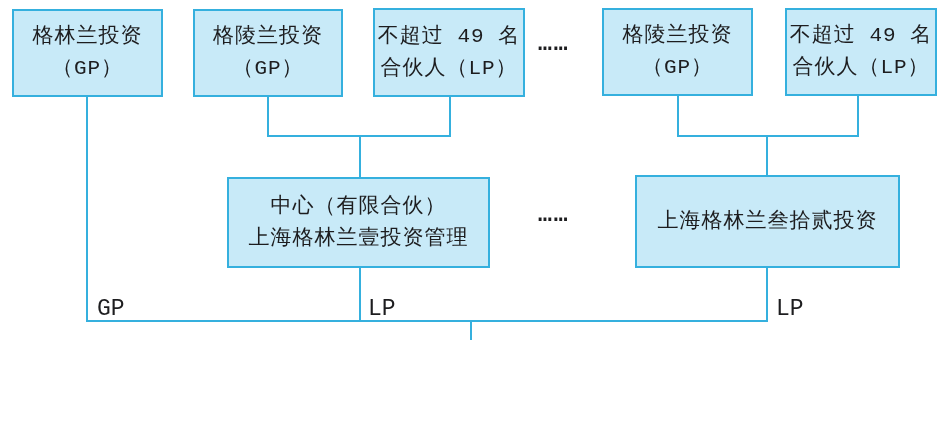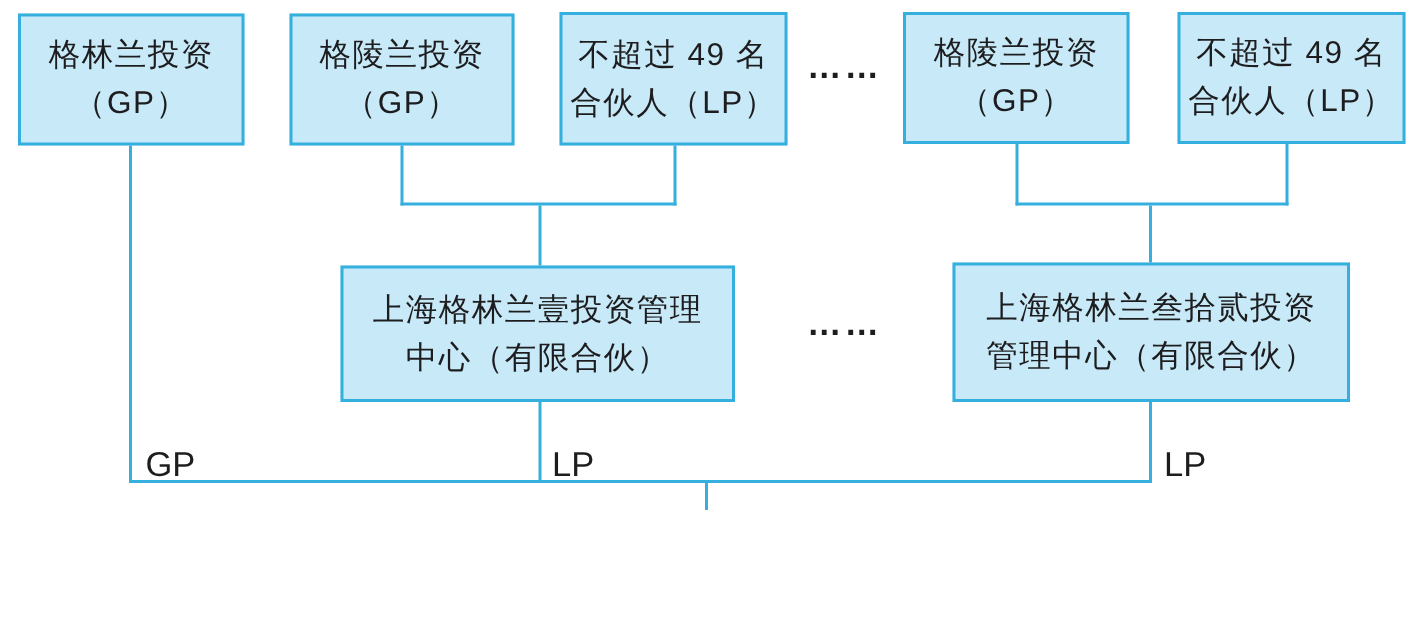--- a/index.html
+++ b/index.html
@@ -9,21 +9,21 @@
     --text: #1d1d1f;
     --bg: #ffffff;
   }
   * { margin: 0; padding: 0; box-sizing: border-box; }
   html, body { background: var(--bg); }
   .stage {
     position: relative;
     width: 944px;
     height: 340px;
     background: var(--bg);
-    font-family: Liberation Sans, sans-serif;
+    font-family: Liberation Mono, monospace;
     color: var(--text);
     overflow: hidden;
   }
   .box {
     position: absolute;
     background: var(--box-fill);
     border: 2px solid var(--box-border);
     display: flex;
     flex-direction: column;
     align-items: center;
@@ -84,29 +84,28 @@
     <span>格陵兰投资</span>
     <span>（GP）</span>
   </div>
 
   <div class="box" style="left:785px; top:8px; width:152px; height:88px;">
     <span>不超过 49 名</span>
     <span>合伙人（LP）</span>
   </div>
 
   <div class="box" style="left:227px; top:177px; width:263px; height:91px;">
+    <span>中心（有限合伙）</span>
     <span>上海格林兰壹投资管理</span>
-    <span>中心（有限合伙）</span>
   </div>
 
   <div class="ellipsis" style="left:538px; top:203px;">……</div>
 
   <div class="box" style="left:635px; top:175px; width:265px; height:93px;align-items:center;">
     <span>上海格林兰叁拾贰投资</span>
-    <span>管理中心（有限合伙）</span>
   </div>
 
 
   <div class="vline" style="left:86px; top:97px; height:224px;"></div>
 
   <div class="vline" style="left:267px; top:97px; height:40px;"></div>
   <div class="vline" style="left:449px; top:97px; height:40px;"></div>
   <div class="hline" style="left:267px; top:135px; width:184px;"></div>
   <div class="vline" style="left:359px; top:137px; height:40px;"></div>
 

